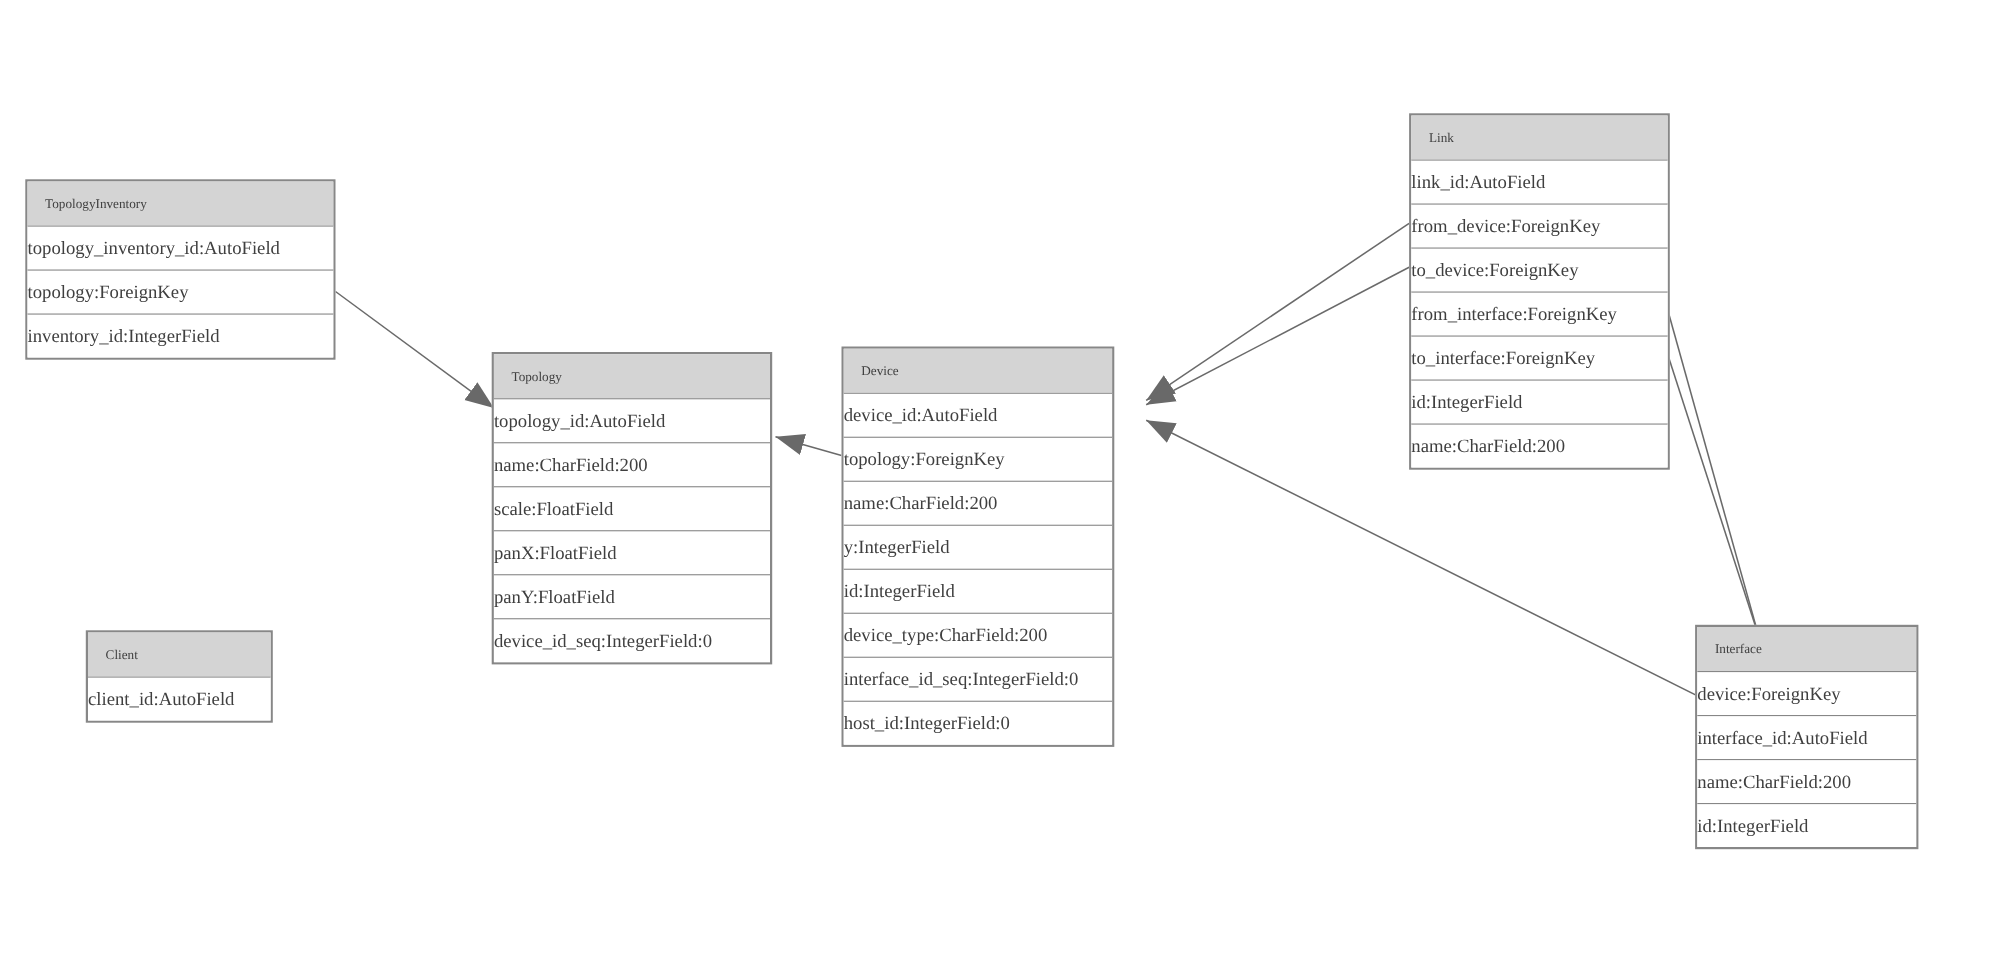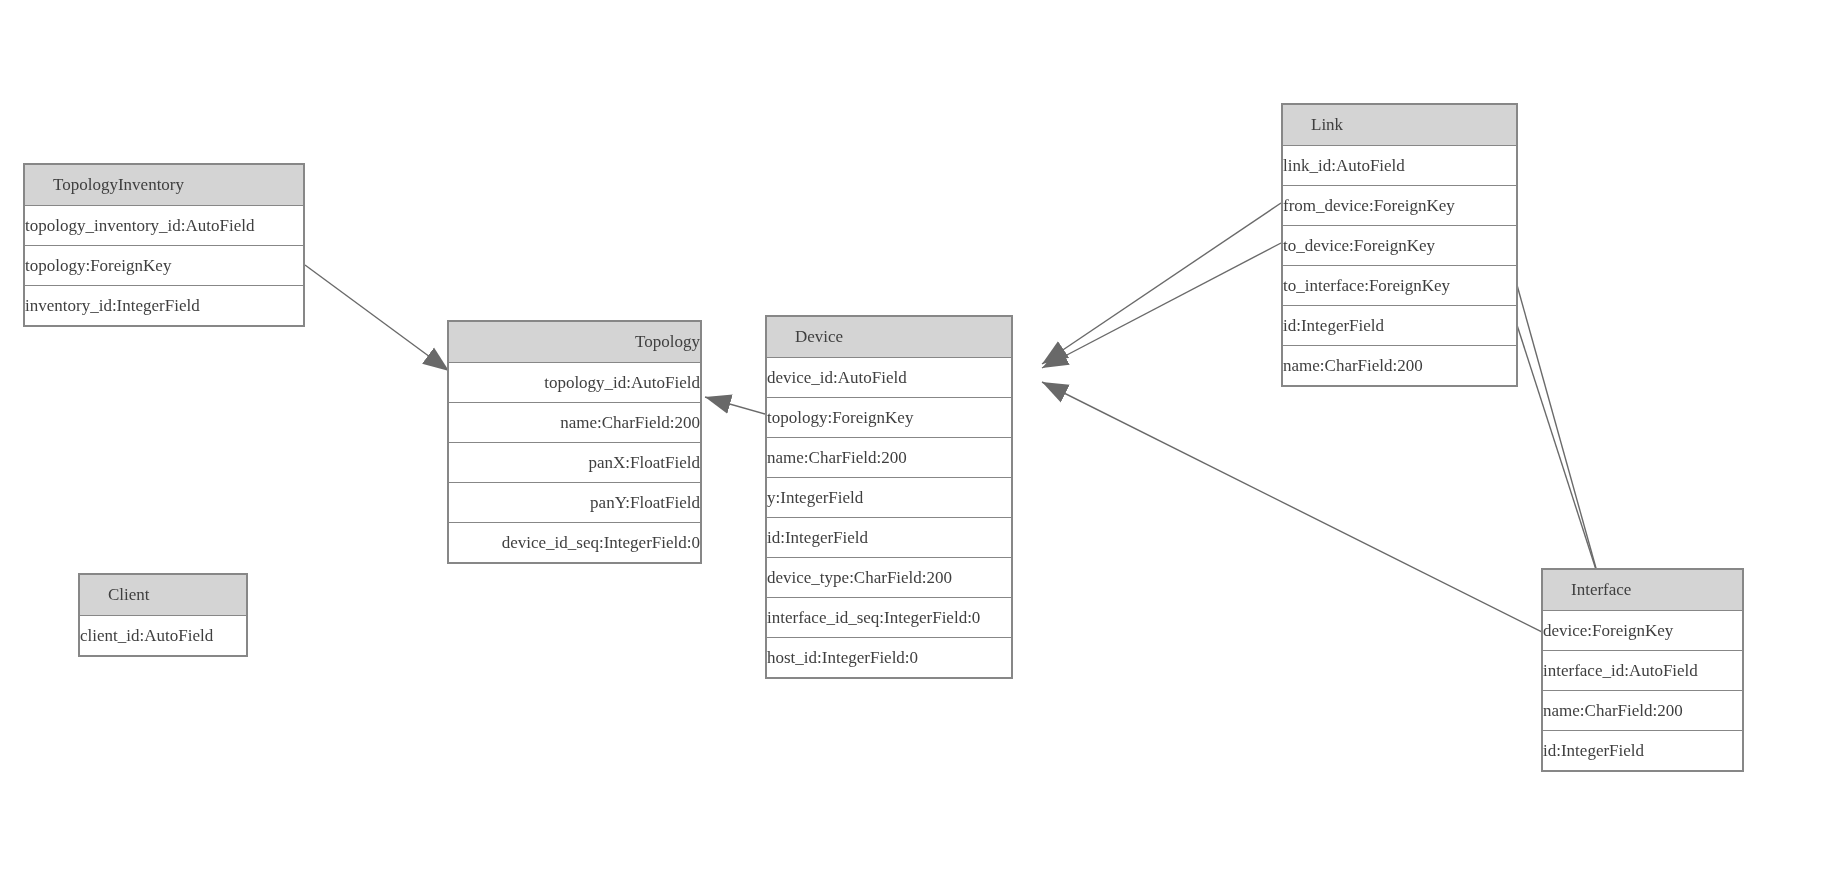--- a/index.html
+++ b/index.html
@@ -26,22 +26,22 @@
   .entity {
     position: absolute;
     background: #ffffff;
     border: 2px solid var(--border, #878787);
     box-sizing: border-box;
   }
   .entity-header {
     background: var(--header-fill, #d4d4d4);
     height: 40px;
     line-height: 40px;
-    padding-left: 28px;
-    font-size: 17px;
+    padding-left: 16px;
+    font-size: 12px;
     color: var(--text, #3f3f3f);
     box-sizing: border-box;
   }
   .entity-row {
     background: #ffffff;
     height: 40px;
     line-height: 40px;
     padding-left: 0;
     font-size: 17px;
     color: var(--text, #3f3f3f);
@@ -72,24 +72,25 @@
       </g>
   </svg>
 
   <div id="entity-layer">
       <div class="entity" style="left: 23px; top: 163px; width: 282px;">
     <div class="entity-header">TopologyInventory</div>
   <div class="entity-row">topology_inventory_id:AutoField</div>
         <div class="entity-row">topology:ForeignKey</div>
         <div class="entity-row">inventory_id:IntegerField</div>
       </div>
-      <div class="entity" style="left: 447px; top: 320px; width: 255px; text-align: right;">
+      <div class="entity" style="left: 447px; top: 320px; width: 255px;">
     <div class="entity-header">Topology</div>
   <div class="entity-row">topology_id:AutoField</div>
         <div class="entity-row">name:CharField:200</div>
+        <div class="entity-row">scale:FloatField</div>
         <div class="entity-row">panX:FloatField</div>
         <div class="entity-row">panY:FloatField</div>
         <div class="entity-row">device_id_seq:IntegerField:0</div>
       </div>
       <div class="entity" style="left: 78px; top: 525px; width: 170px; margin-top: 48px;">
     <div class="entity-header">Client</div>
   <div class="entity-row">client_id:AutoField</div>
       </div>
       <div class="entity" style="left: 765px; top: 315px; width: 248px;">
     <div class="entity-header">Device</div>
@@ -100,20 +101,21 @@
         <div class="entity-row">id:IntegerField</div>
         <div class="entity-row">device_type:CharField:200</div>
         <div class="entity-row">interface_id_seq:IntegerField:0</div>
         <div class="entity-row">host_id:IntegerField:0</div>
       </div>
       <div class="entity" style="left: 1281px; top: 103px; width: 237px;">
     <div class="entity-header">Link</div>
   <div class="entity-row">link_id:AutoField</div>
         <div class="entity-row">from_device:ForeignKey</div>
         <div class="entity-row">to_device:ForeignKey</div>
+        <div class="entity-row">from_interface:ForeignKey</div>
         <div class="entity-row">to_interface:ForeignKey</div>
         <div class="entity-row">id:IntegerField</div>
         <div class="entity-row">name:CharField:200</div>
       </div>
       <div class="entity" style="left: 1541px; top: 568px; width: 203px;">
     <div class="entity-header">Interface</div>
   <div class="entity-row">device:ForeignKey</div>
         <div class="entity-row">interface_id:AutoField</div>
         <div class="entity-row">name:CharField:200</div>
         <div class="entity-row">id:IntegerField</div>

